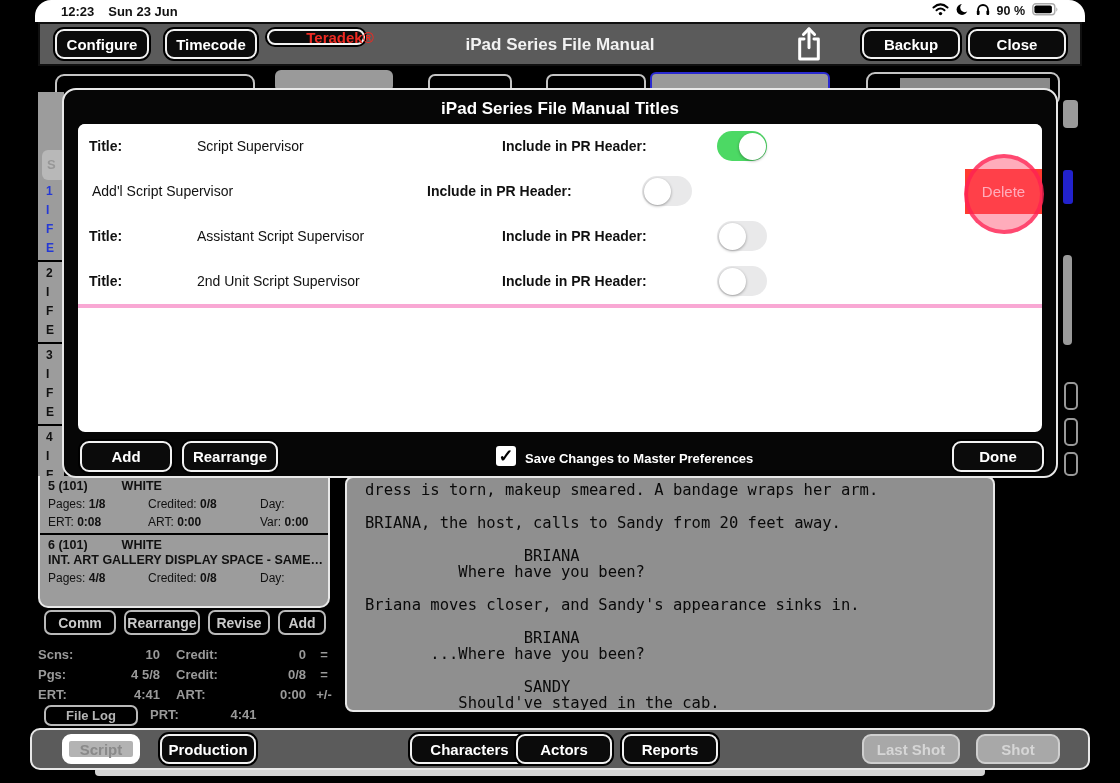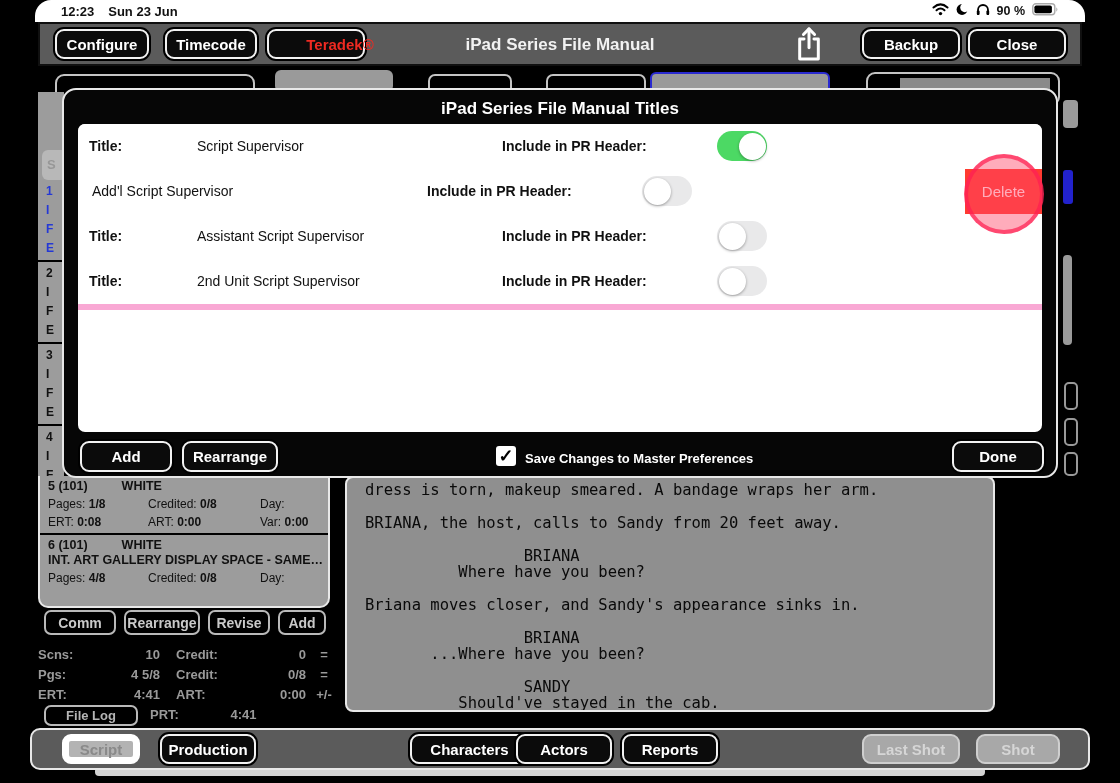--- a/index.html
+++ b/index.html
@@ -30,21 +30,21 @@
   .edge-group.sel{color:#2438d6;}
   .edge-div{height:2px;background:#000;margin:2px 0;}
 
   
   .modal{position:absolute;left:62px;top:88px;width:996px;height:390px;background:#060606;
          border:2px solid #e8e8e8;border-radius:14px;box-sizing:border-box;z-index:10;}
   .modal-title{position:absolute;left:0;right:0;top:9px;text-align:center;color:#fff;
                font-size:17px;font-weight:700;}
   .mlist{position:absolute;left:14px;top:34px;width:964px;height:308px;background:#fff;
          border-radius:7px;overflow:hidden;}
-  .mrow{position:absolute;left:0;width:100%;height:45px;border-bottom:6px solid #f9a8d4;
+  .mrow{position:absolute;left:0;width:100%;height:45px;border-bottom:4px solid #f9a8d4;
         background:#fff;font-size:14px;color:#111;}
   .mrow .lbl{position:absolute;left:11px;top:14px;font-weight:700;}
   .mrow .val{position:absolute;top:14px;}
   .mrow .inc{position:absolute;top:14px;font-weight:700;}
   .toggle{position:absolute;top:7px;width:50px;height:30px;border-radius:15px;}
   .toggle.on{background:#4cd964;}
   .toggle.off{background:#e9e9ea;}
   .toggle::after{content:"";position:absolute;top:1.5px;width:27px;height:27px;border-radius:50%;
                  background:#fff;box-shadow:0 1px 3px rgba(0,0,0,.35);}
   .toggle.on::after{right:1.5px;}
@@ -142,21 +142,21 @@
           </svg>
       </span>
     </div>
   </div>
 
   <div class="toptoolbar">
     <div class="apptitle">iPad Series File Manual</div>
   </div>
   <div class="btn" style="left:55px;top:29px;width:94px;height:30px;">Configure</div>
   <div class="btn" style="left:165px;top:29px;width:92px;height:30px;">Timecode</div>
-  <div class="btn" style="left:267px;top:29px;width:98px;height:30px;color:#ee2a22;padding-left:48px;">Teradek®</div>
+  <div class="btn" style="left:267px;top:29px;width:98px;height:16px;color:#ee2a22;padding-left:48px;">Teradek®</div>
   <div class="frag" style="left:794px;top:26px;z-index:2;">
     <svg width="30" height="36" viewBox="0 0 24 29">
         <path d="M8,10.5 H4.5 V26.5 H19.5 V10.5 H16" fill="none" stroke="#fff" stroke-width="2.4" stroke-linecap="round" stroke-linejoin="round"></path>
         <path d="M12,17.5 V2.5" stroke="#fff" stroke-width="2.4" stroke-linecap="round"></path>
         <path d="M7.5,6.8 L12,2.3 L16.5,6.8" fill="none" stroke="#fff" stroke-width="2.4" stroke-linecap="round" stroke-linejoin="round"></path>
       </svg>
   </div>
   <div class="btn" style="left:862px;top:29px;width:98px;height:30px;">Backup</div>
   <div class="btn" style="left:968px;top:29px;width:98px;height:30px;">Close</div>
 

